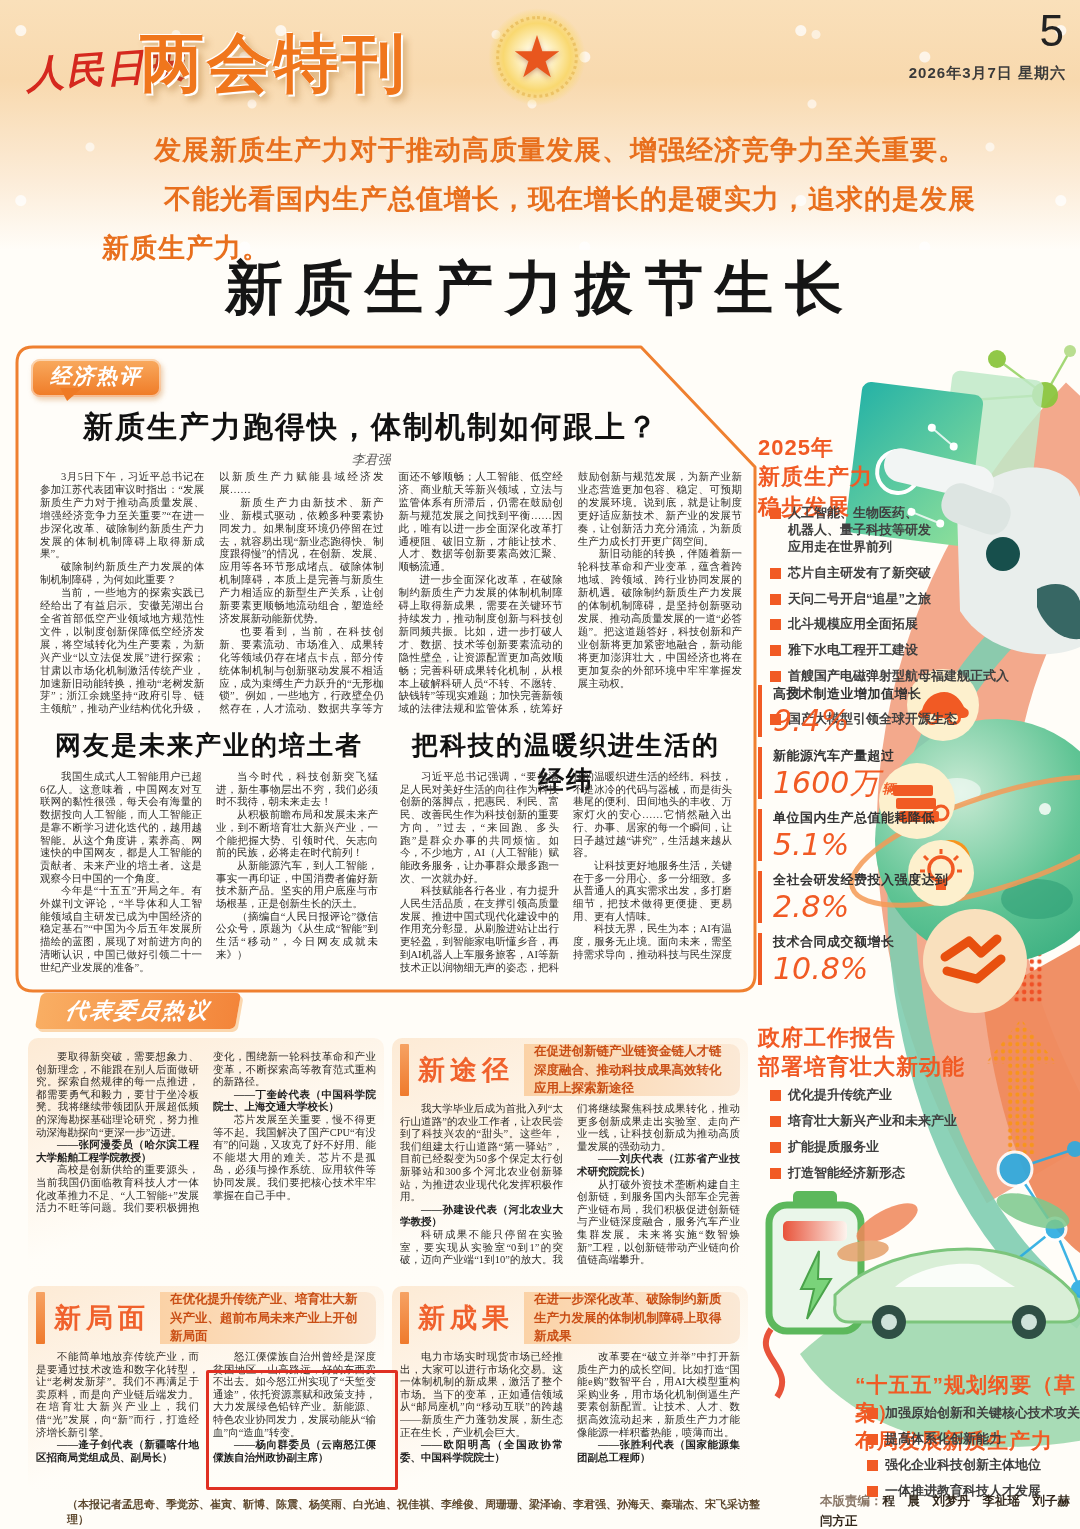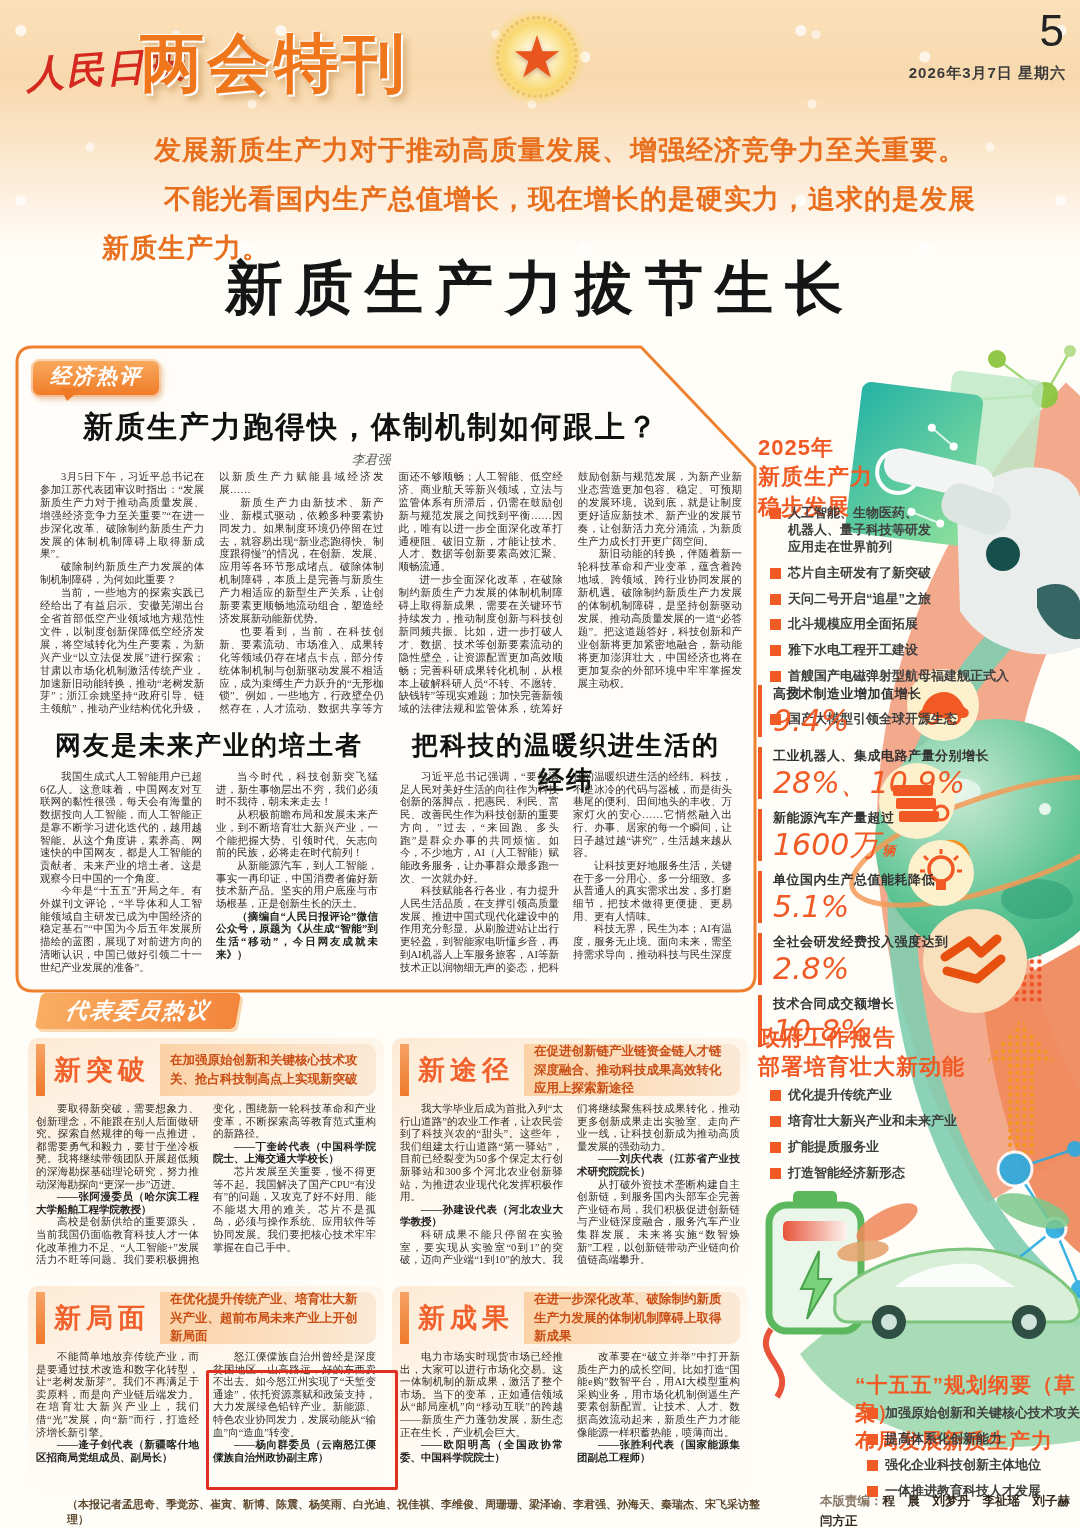--- a/index.html
+++ b/index.html
@@ -42,21 +42,21 @@
     box-shadow:inset 0 0 0 2px rgba(255,255,255,.5),2px 3px 5px rgba(200,120,40,.35);font-family:Liberation Mono, monospace;}
   .badge1::after{content:'';position:absolute;left:24px;bottom:-13px;border:9px solid transparent;
     border-top:13px solid #ef7a25;border-left-width:13px;transform:skewX(-25deg);}
   .c-title{position:absolute;left:20px;right:50px;top:62px;text-align:center;font-size:30px;
     font-weight:900;letter-spacing:2px;color:#111;}
   .c-byline{position:absolute;left:20px;right:50px;top:106px;text-align:center;font-size:13px;color:#555;
     font-family:"Liberation Serif","DejaVu Serif",serif;font-style:italic;}
   .bodytext{font-family:"Liberation Serif","DejaVu Serif",serif;color:#2e2c29;text-align:justify;overflow:hidden;}
   .bodytext p{margin:0;text-indent:2em;}
   .bodytext p.speaker{font-weight:800;color:#1f1f1f;}
-  .bodytext p.cred{font-weight:700;color:#1f1f1f;}
+  .bodytext p.cred{font-weight:400;color:#1f1f1f;}
   .c-body{position:absolute;left:25px;top:126px;width:702px;height:252px;
     column-count:4;column-gap:15px;font-size:10.5px;line-height:12.9px;}
   .sub-title{position:absolute;top:383px;text-align:center;font-size:26px;font-weight:900;
     letter-spacing:2px;color:#111;}
   .st1{left:25px;width:338px;} .st2{left:385px;width:332px;}
   .sub-body{position:absolute;top:426px;height:214px;column-count:2;column-gap:14px;
     font-size:10.5px;line-height:12.7px;}
   .sb1{left:25px;width:338px;} .sb2{left:385px;width:332px;}
   
   .badge2{position:absolute;left:38px;top:993px;width:200px;height:36px;transform:skewX(-10deg);
@@ -157,25 +157,20 @@
         <p>习近平总书记强调，“要把满足人民对美好生活的向往作为科技创新的落脚点，把惠民、利民、富民、改善民生作为科技创新的重要方向。”过去，“来回跑、多头跑”是群众办事的共同烦恼。如今，不少地方，AI（人工智能）赋能政务服务，让办事群众最多跑一次、一次就办好。</p>
         <p>科技赋能各行各业，有力提升人民生活品质，在支撑引领高质量发展、推进中国式现代化建设中的作用充分彰显。从刷脸进站让出行更轻盈，到智能家电听懂乡音，再到AI机器人上车服务旅客，AI等新技术正以润物细无声的姿态，把科技的温暖织进生活的经纬。科技，不是冰冷的代码与器械，而是街头巷尾的便利、田间地头的丰收、万家灯火的安心……它悄然融入出行、办事、居家的每一个瞬间，让日子越过越“讲究”，生活越来越从容。</p>
         <p>让科技更好地服务生活，关键在于多一分用心、多一分细致。多从普通人的真实需求出发，多打磨细节，把技术做得更便捷、更易用、更有人情味。</p>
         <p>科技无界，民生为本；AI有温度，服务无止境。面向未来，需坚持需求导向，推动科技与民生深度融合，在兼顾效率与温情中，绘就高品质生活新图景。</p>
       </div>
   </div>
 
   <div class="badge2">代表委员热议</div>
 
   <div class="block b-tl b-tall">
-    <div class="bh">
-      <div class="bar"></div>
-      <div class="bt">新突破</div>
-      <div class="bs">在加强原始创新和关键核心技术攻关、抢占科技制高点上实现新突破</div>
-    </div>
     <div class="bb bodytext">
         <p>要取得新突破，需要想象力、创新理念，不能跟在别人后面做研究。探索自然规律的每一点推进，都需要勇气和毅力，要甘于坐冷板凳。我将继续带领团队开展超低频的深海勘探基础理论研究，努力推动深海勘探向“更深一步”迈进。</p>
         <p class="speaker">——张阿漫委员（哈尔滨工程大学船舶工程学院教授）</p>
         <p>高校是创新供给的重要源头，当前我国仍面临教育科技人才一体化改革推力不足、“人工智能+”发展活力不旺等问题。我们要积极拥抱变化，围绕新一轮科技革命和产业变革，不断探索高等教育范式重构的新路径。</p>
         <p class="speaker">——丁奎岭代表（中国科学院院士、上海交通大学校长）</p>
         <p>芯片发展至关重要，慢不得更等不起。我国解决了国产CPU“有没有”的问题，又攻克了好不好用、能不能堪大用的难关。芯片不是孤岛，必须与操作系统、应用软件等协同发展。我们要把核心技术牢牢掌握在自己手中。</p>
       </div>
   </div>
 
   <div class="block b-tr b-tall">
@@ -399,24 +394,20 @@
           <span class="txt">国产大模型引领全球开源生态</span>
         </div>
       </div>
 
     <div class="stats">
         <div class="stat">
           <div class="sl">高技术制造业增加值增长</div>
           <div class="sv">9.4%</div>
         </div>
         <div class="stat">
-          <div class="sl">工业机器人、集成电路产量分别增长</div>
-          <div class="sv">28%、10.9%</div>
-        </div>
-        <div class="stat">
           <div class="sl">新能源汽车产量超过</div>
           <div class="sv">1600万<span class="su">辆</span></div>
         </div>
         <div class="stat">
           <div class="sl">单位国内生产总值能耗降低</div>
           <div class="sv">5.1%</div>
         </div>
         <div class="stat">
           <div class="sl">全社会研发经费投入强度达到</div>
           <div class="sv">2.8%</div>

